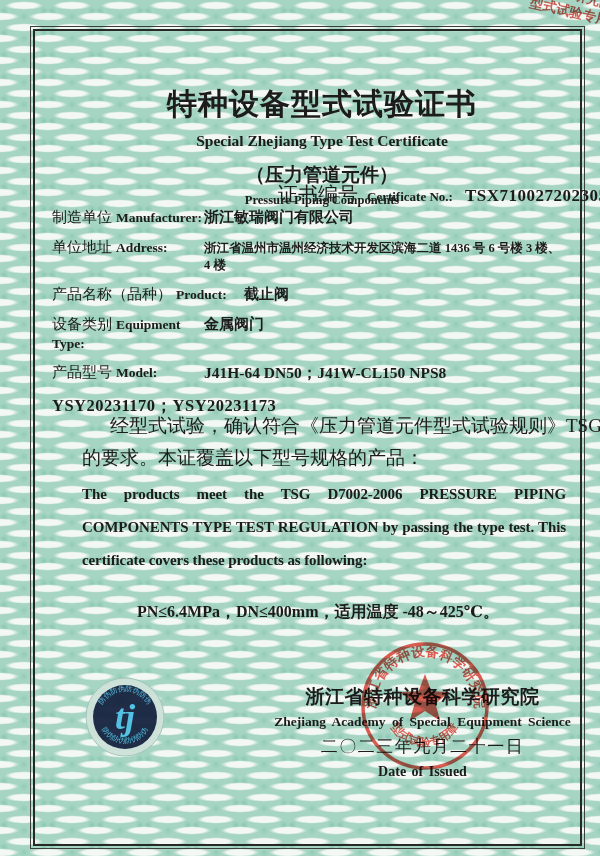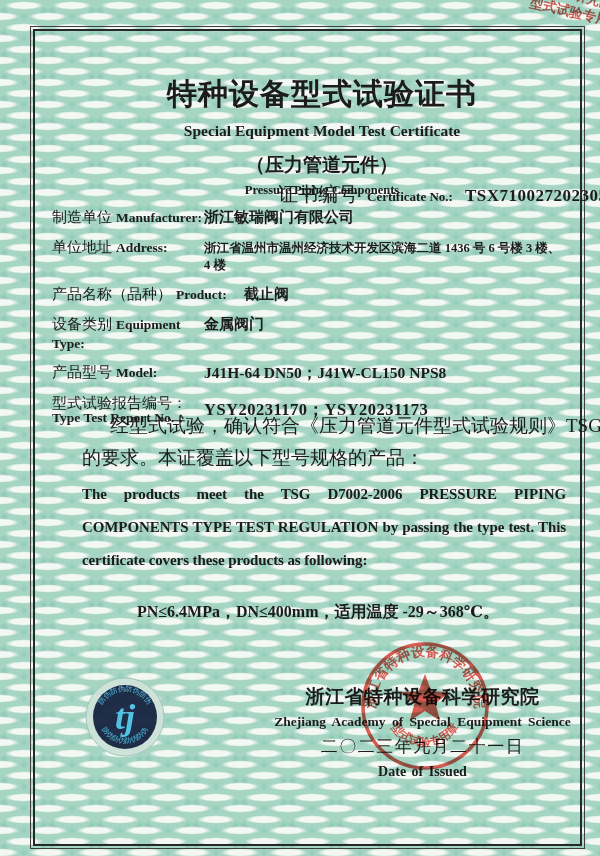--- a/index.html
+++ b/index.html
@@ -15,21 +15,21 @@
       radial-gradient(4.5px 4.5px at 24px 16.5px, rgba(120,192,170,.45), rgba(120,192,170,0) 100%);
     background-size:48px 22px;
     background-position:0 0,24px 11px,0 0,0 0,0 0;
     font-family:"Liberation Serif","DejaVu Serif",serif;
   }
   .frame{position:absolute;left:30px;top:26px;right:15px;bottom:7px;border:1px solid #3c3f3e;padding:2px;box-sizing:border-box;}
   .frame-inner{width:100%;height:100%;border:2px solid #262928;box-sizing:border-box;}
   .cn{font-family:"Liberation Sans","DejaVu Sans",sans-serif;}
   .abs{position:absolute;}
   
-  .header{left:58px;top:74px;width:528px;text-align:center;}
+  .header{left:58px;top:84px;width:528px;text-align:center;}
   .title-cn{font-size:30px;font-weight:bold;letter-spacing:1px;font-family:"Liberation Serif","DejaVu Serif",serif;}
   .title-en{font-size:15.5px;font-weight:bold;margin-top:7px;}
   .sub-cn{font-size:19px;font-weight:bold;margin-top:12px;}
   .sub-en{font-size:12.5px;font-weight:bold;margin-top:5px;text-align:center;}
   .certno{left:278px;top:181px;white-space:nowrap;}
   .certno .l1{font-size:20px;font-weight:normal;}
   .certno .l2{font-size:13px;font-weight:bold;margin-left:5px;}
   .certno .num{font-size:17px;font-weight:bold;margin-left:8px;letter-spacing:.5px;}
   
   .rows{left:52px;top:208px;width:512px;}
@@ -66,21 +66,21 @@
 <body>
 
 <div class="page">
 
   <div class="frame">
     <div class="frame-inner"></div>
   </div>
 
   <div class="abs header">
     <div class="title-cn">特种设备型式试验证书</div>
-    <div class="title-en">Special Equipment Model Test Certificate</div>
+    <div class="title-en">Special Zhejiang Type Test Certificate</div>
     <div class="sub-cn">（压力管道元件）</div>
     <div class="sub-en">Pressure Piping Components</div>
   </div>
 
   <div class="abs certno">
     <span class="l1">证书编号</span>
     <span class="l2">Certificate No.:</span>
     <span class="num">TSX71002720230597</span>
   </div>
 
@@ -99,39 +99,35 @@
     </div>
     <div class="row">
       <div class="lab"><span class="lc cn">设备类别</span> <span class="le">Equipment Type:</span></div>
       <div class="val">金属阀门</div>
     </div>
     <div class="row model">
       <div class="lab"><span class="lc cn">产品型号</span> <span class="le">Model:</span></div>
       <div class="val">J41H-64 DN50；J41W-CL150 NPS8</div>
     </div>
     <div class="row report">
-      <div class="lab">
-          <span class="lc cn">型式试验报告编号：</span>
-          <span class="le">Type Test Report No.：</span>
-        </div>
       <div class="val">YSY20231170；YSY20231173</div>
     </div>
   </div>
 
   <div class="abs para-cn">
     <div class="indent">经型式试验，确认符合《压力管道元件型式试验规则》TSG D7002-2006</div>
     <div>的要求。本证覆盖以下型号规格的产品：</div>
   </div>
   <div class="abs para-en">
     <div class="just">The products meet the TSG D7002-2006 PRESSURE PIPING</div>
     <div class="just">COMPONENTS TYPE TEST REGULATION by passing the type test. This</div>
     <div>certificate covers these products as following:</div>
   </div>
 
-  <div class="abs spec">PN≤6.4MPa，DN≤400mm，适用温度 -29～368℃。</div>
+  <div class="abs spec">PN≤6.4MPa，DN≤400mm，适用温度 -48～425℃。</div>
 
   <div class="abs footer">
     <div class="issuer-cn">浙江省特种设备科学研究院</div>
     <div class="issuer-en">Zhejiang Academy of Special Equipment Science</div>
     <div class="date-cn">二〇二三年九月二十一日</div>
     <div class="date-en">Date of Issued</div>
   </div>
 
   <svg class="abs red-seal" width="140" height="140" viewBox="-70 -70 140 140">
     <defs>

